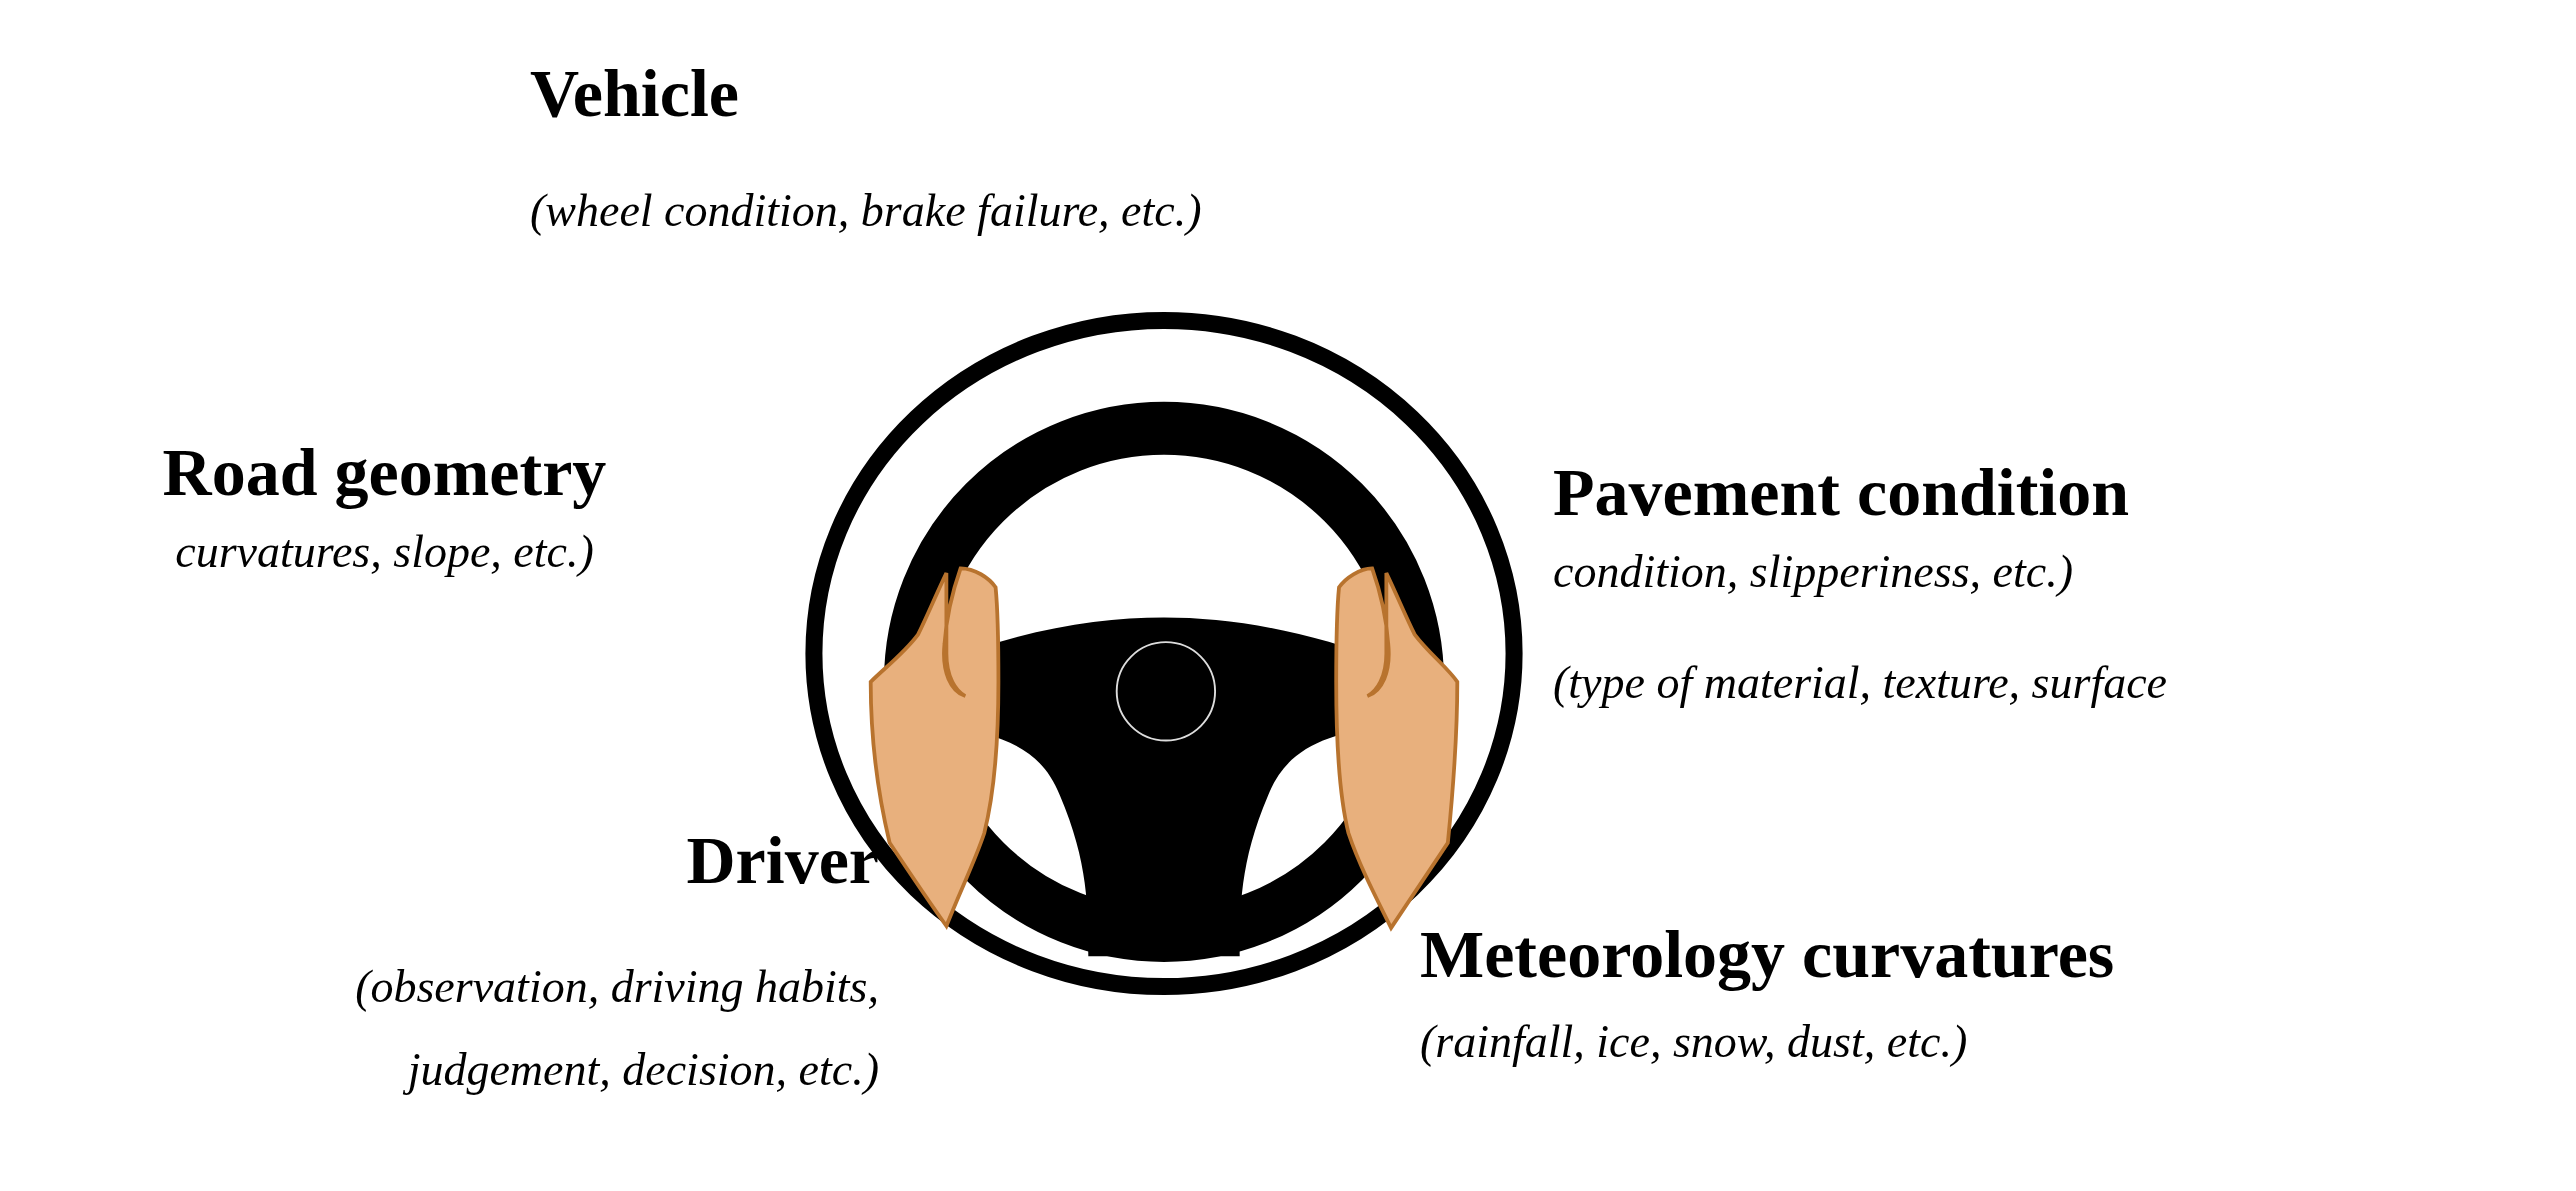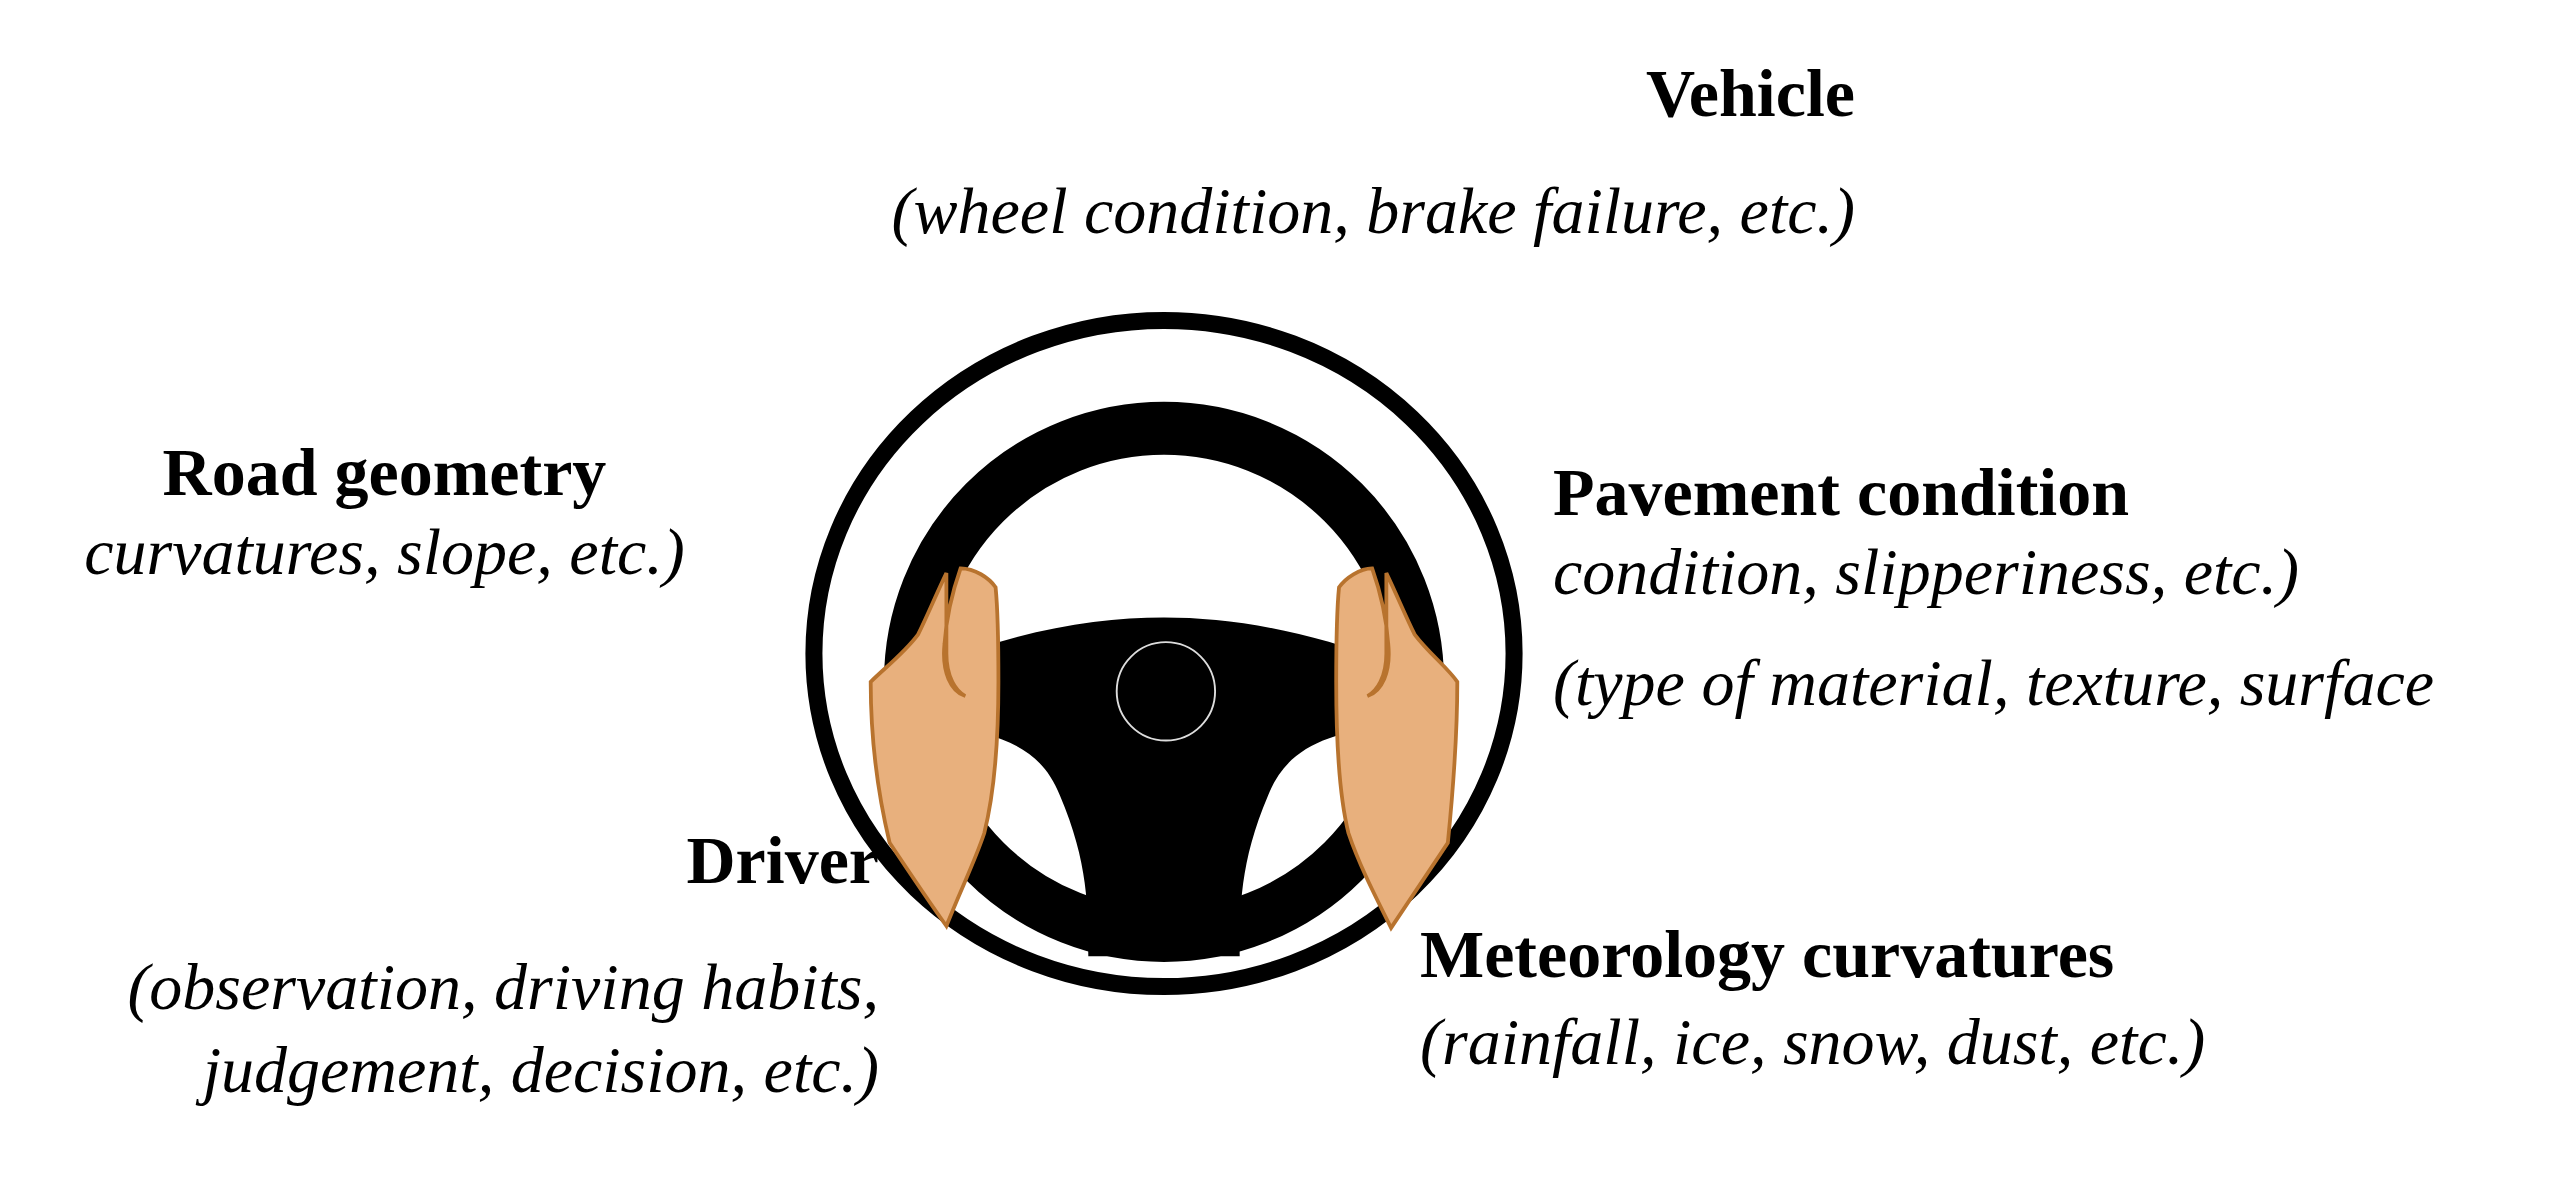--- a/index.html
+++ b/index.html
@@ -1,21 +1,21 @@
 <!DOCTYPE html>
 <html style="font-size:15px"><head>
 <meta charset="utf-8">
 <style>
   html, body { margin:0; padding:0; background:#ffffff; }
   body { width:2576px; height:1192px; position:relative; overflow:hidden;
          font-family:"Liberation Serif","DejaVu Serif",serif; color:#000; }
   .label { position:absolute; white-space:nowrap; }
   .title { font-weight:bold; font-size:68px; line-height:76px; }
-  .desc { font-style:italic; font-size:66px; line-height:83px; }
-  .c { text-align:right; }
+  .desc { font-style:italic; font-size:46px; line-height:83px; }
+  .c { text-align:left; }
   .r { text-align:right; }
   .l { text-align:left; }
   svg.wheel { position:absolute; left:795px; top:303px; }
 </style>
 </head>
 <body>
 
 <div class="label c" style="left:530px; top:55px; width:1325px;">
   <div class="title">Vehicle</div>
   <div class="desc" style="margin-top:38px;">(wheel condition, brake failure, etc.)</div>

